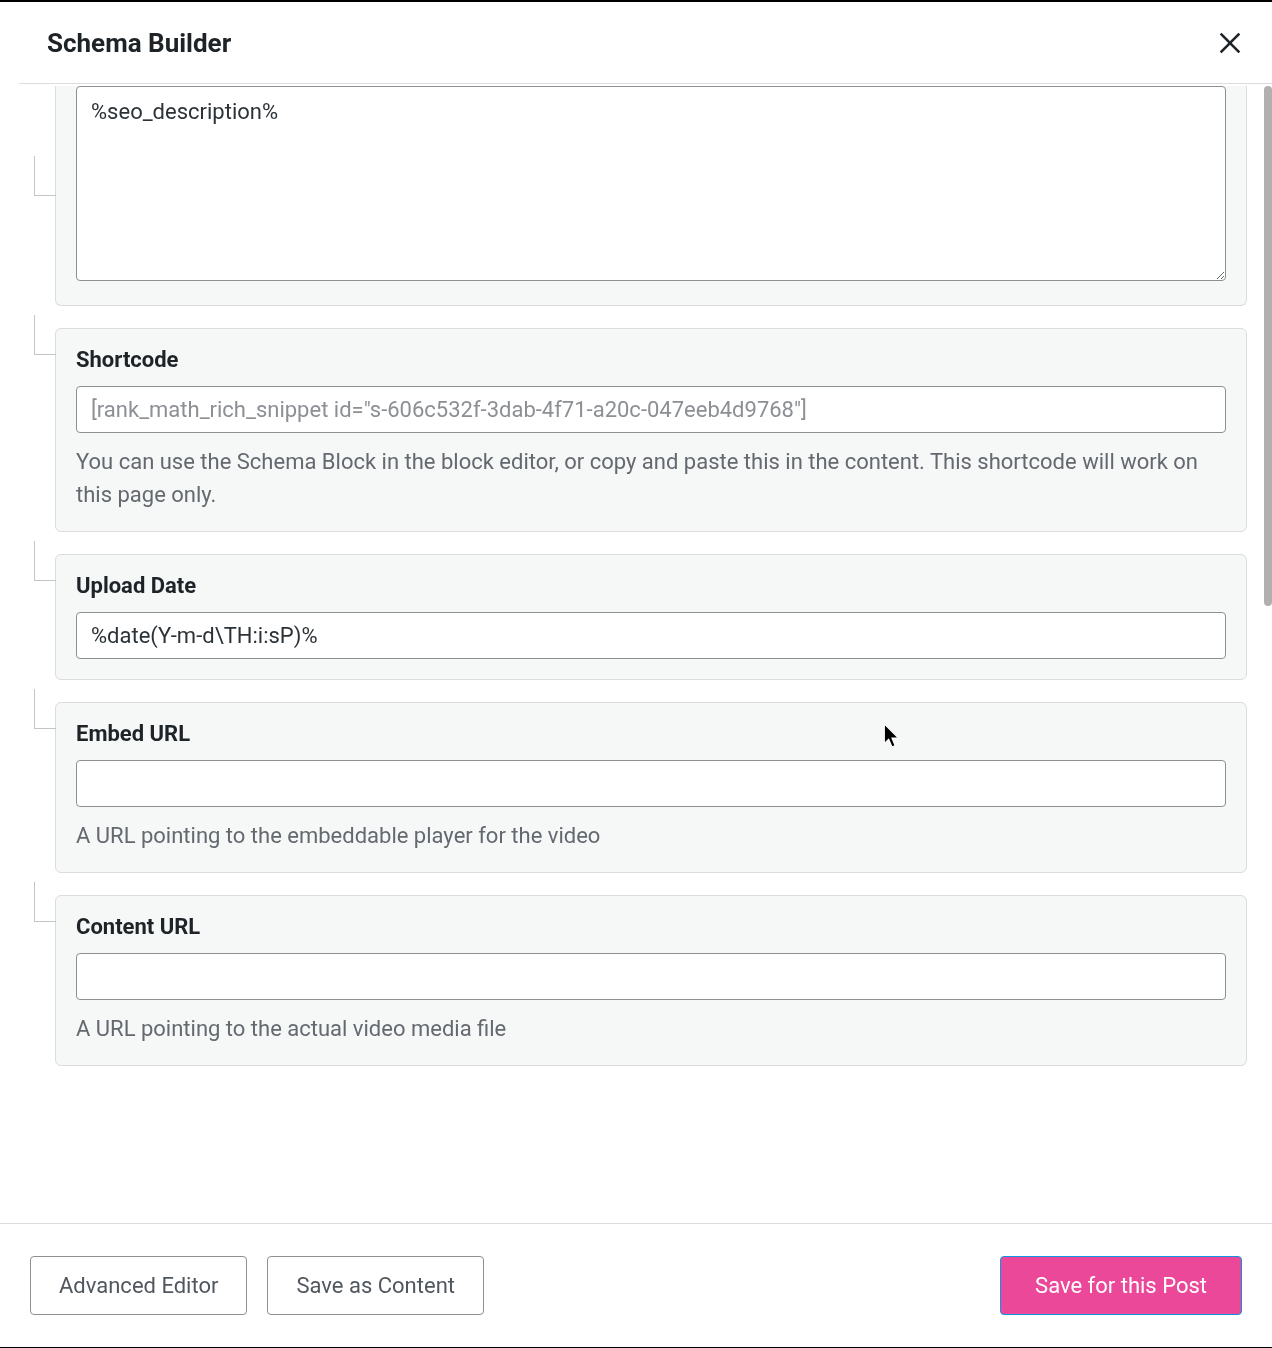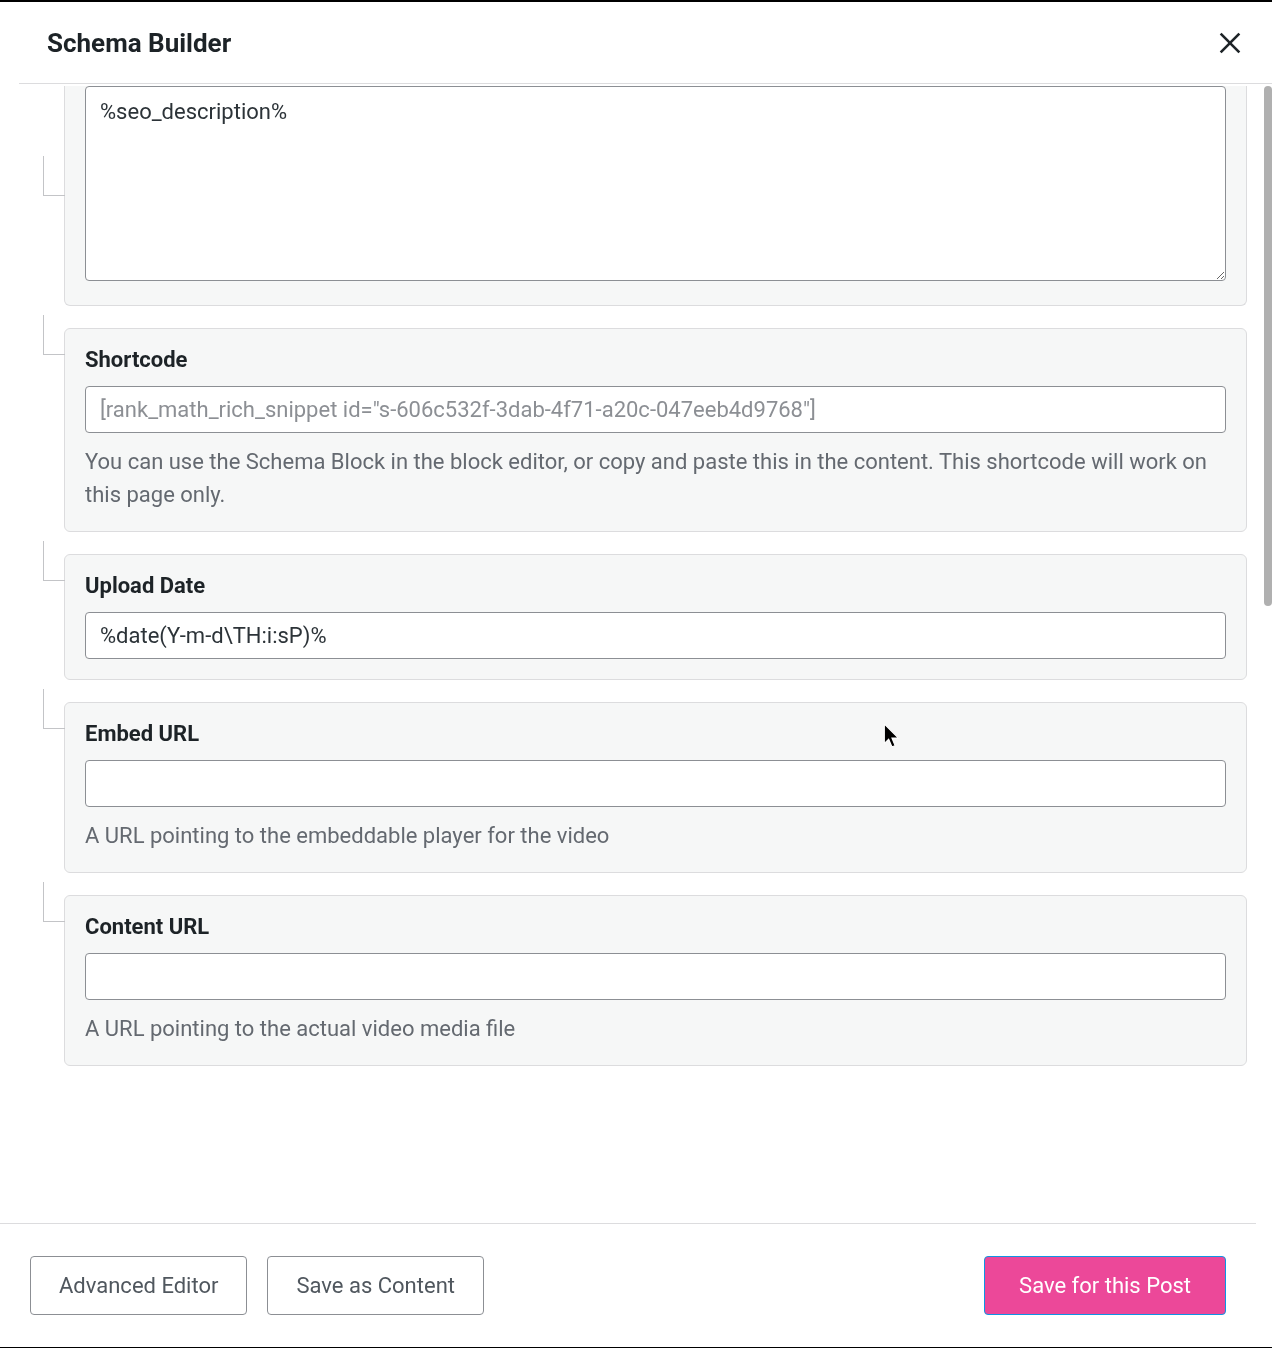--- a/index.html
+++ b/index.html
@@ -37,21 +37,20 @@
     justify-content: center;
   }
   .modal-body {
     position: absolute;
     top: 84px;
     left: 0;
     right: 0;
     bottom: 124px;
     overflow-y: auto;
     padding: 0 25px;
-    margin-left: 9px;
   }
   .field-block {
     background: #f6f7f7;
     border: 1px solid #dcdcde;
     border-radius: 6px;
     padding: 18px 20px 20px 20px;
     margin-bottom: 22px;
     position: relative;
   }
   .field-block.first {
@@ -100,21 +99,21 @@
     left: -22px;
     top: -14px;
     width: 22px;
     height: 40px;
     border-left: 1px solid #c3c4c7;
     border-bottom: 1px solid #c3c4c7;
   }
   .modal-footer {
     position: absolute;
     left: 0;
-    right: 16px;
+    right: 0;
     bottom: 0;
     height: 124px;
     background: #fff;
     border-top: 1px solid #dcdcde;
     display: flex;
     justify-content: space-between;
     align-items: center;
     padding: 0 30px;
   }
   .footer-left { display: flex; gap: 20px; }

